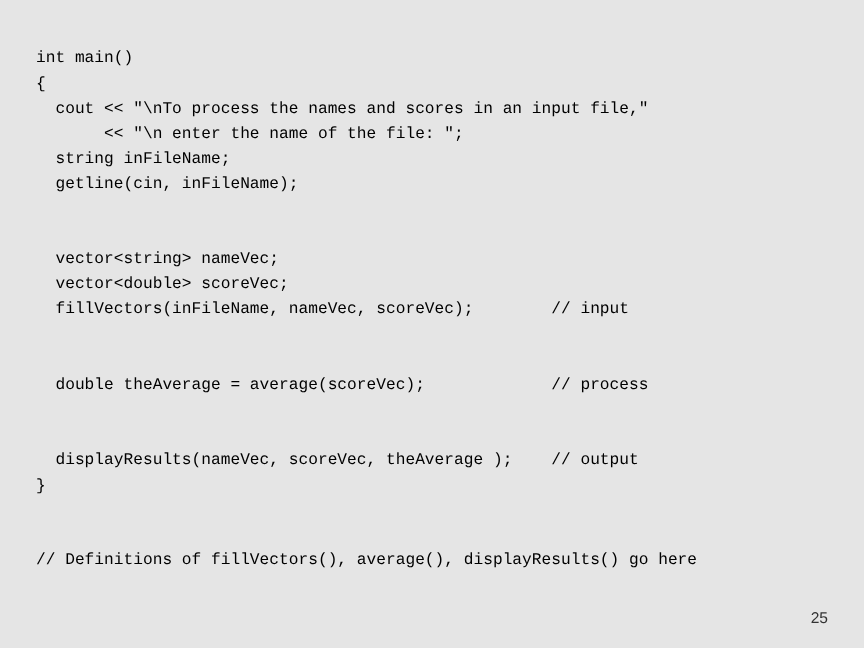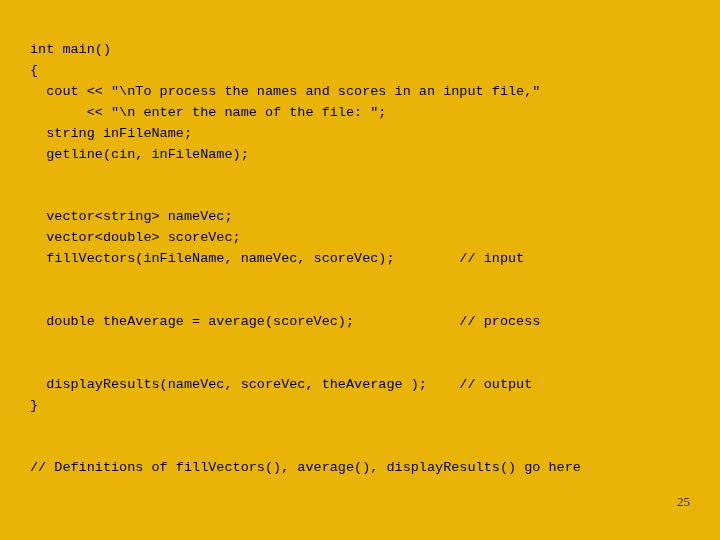--- a/index.html
+++ b/index.html
@@ -13,38 +13,38 @@
       height: 540px;
       background-color: #ffffff;
       font-family: 'Courier New', Courier, monospace;
       overflow: hidden;
       position: relative;
     }
 
     .slide-container {
       width: 720px;
       height: 540px;
-      background-color: #eab308;
+      background-color: #e5e5e5;
       padding: 40px 30px 18px 30px;
       position: relative;
     }
 
     .code-block {
       font-family: 'Courier New', Courier, monospace;
       font-size: 13.5px;
       line-height: 1.55;
       color: #000000;
       white-space: pre;
     }
 
     .page-number {
       position: absolute;
-      bottom: 30px;
+      bottom: 18px;
       right: 30px;
-      font-family: Liberation Serif, serif;
+      font-family: Liberation Sans, sans-serif;
       font-size: 13px;
       color: #333333;
     }
   </style>
 </head>
 <body>
 
 <div class="slide-container">
   <div class="code-block" id="code-display">int main()
 {

